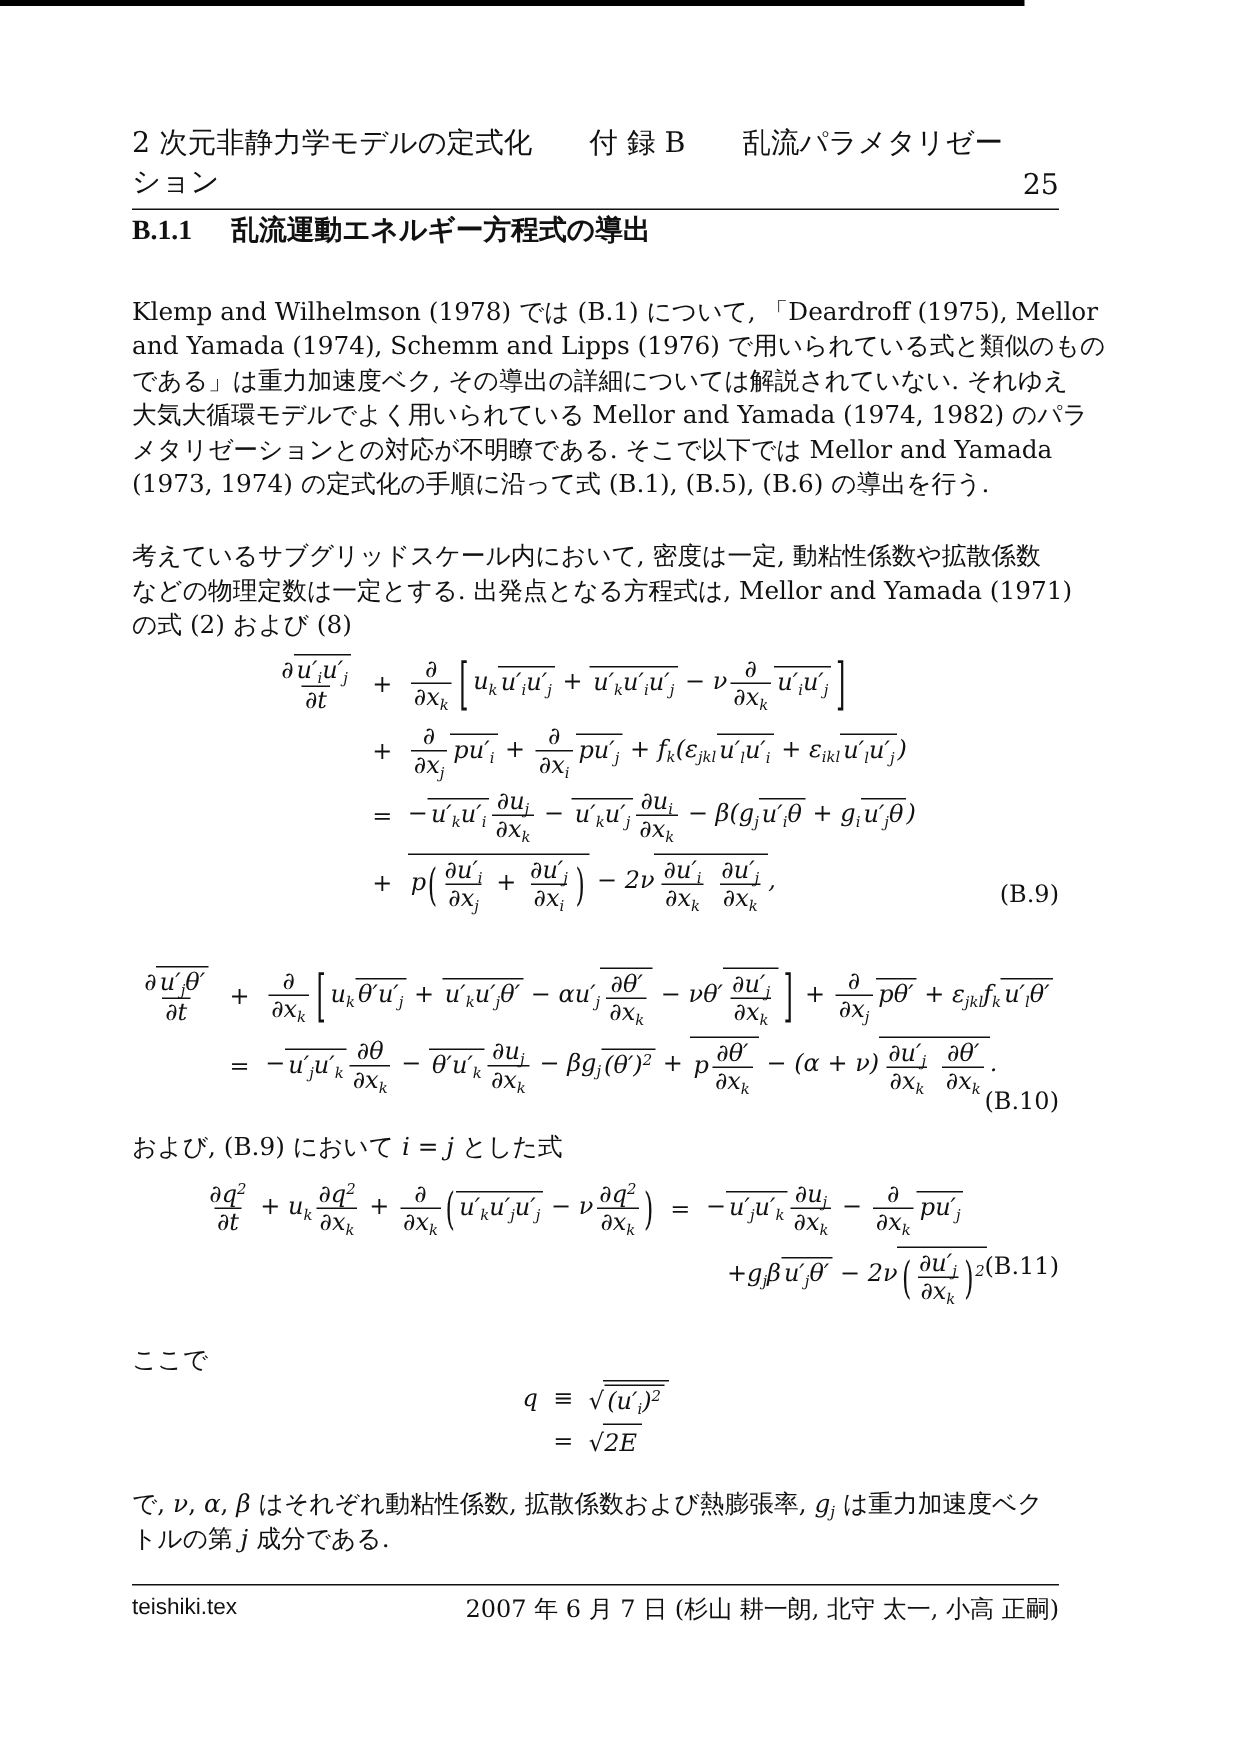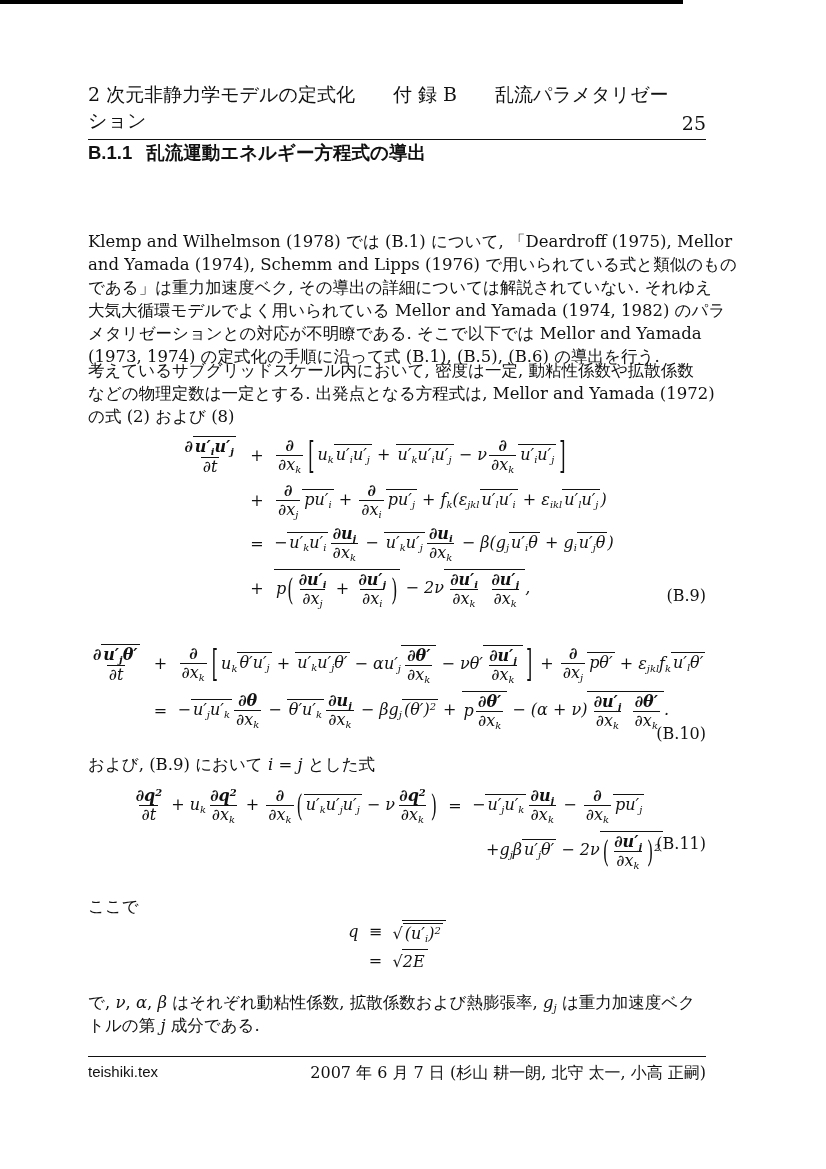--- a/index.html
+++ b/index.html
@@ -10,27 +10,27 @@
   }
   .artifact-top { position:absolute; top:0; left:0; width:683px; height:4px; background:#000; }
 
   
   .header { position:absolute; top:82px; left:88px; width:618px;
     display:flex; justify-content:space-between; align-items:flex-end;
     border-bottom:1.5px solid #111; padding-bottom:5px; font-size:19px; }
 
   
   .section { position:absolute; top:140px; left:88px; font-weight:bold; font-size:18.5px; }
-  .section .num { font-family:Liberation Sans, sans-serif; margin-right:14px; }
+  .section .num { font-family:Liberation Serif, serif; margin-right:26px; }
   .section .ttl { font-family:"DejaVu Sans","Liberation Sans",sans-serif; }
 
   
   .para { position:absolute; left:88px; width:630px; font-size:16.5px; }
   .jline { line-height:23px; height:23px; white-space:nowrap; }
-  .p1 { top:196px;margin-top:34px; }
+  .p1 { top:196px; }
   .p2 { top:359px; }
   .pbetween { top:753px; }
   .phere { top:895px; }
   .p3 { top:991px; }
 
   
   .eq { position:absolute; left:88px; width:618px; }
   .eqgrid { display:grid; grid-template-columns:max-content 34px max-content;
     justify-content:center; align-items:center; row-gap:8px;
     font-size:16px; font-style:italic; }
@@ -42,21 +42,21 @@
   .eq-b9  { top:436px; }  .tag-b9  { top:150px; }
   .eq-b10 { top:644px; }  .tag-b10 { top:80px; }
   .eq-b11 { top:788px; }  .tag-b11 { top:46px; }
   .eq-q   { top:920px; }
 
   
   sub { font-size:0.62em; vertical-align:-0.35em; line-height:0; }
   sup { font-size:0.62em; vertical-align:0.5em; line-height:0; }
   .f { display:inline-flex; flex-direction:column; align-items:center;
        vertical-align:middle; margin:0 2px; text-align:center; }
-  .fn { display:block; padding:0 2px 1px; line-height:1.0;font-weight:bold; }
+  .fn { display:block; padding:0 2px 1px; line-height:1.0; }
   .fd { display:block; border-top:1px solid #111; padding:1px 2px 0; line-height:1.0; }
   .ol  { display:inline-block; border-top:1px solid #111; padding:1px 2px 0; line-height:1.15; }
   .olf { display:inline-block; border-top:1px solid #111; vertical-align:middle; padding:2px 2px 0; }
   .bg { display:inline-block; transform:scaleY(2.35); font-style:normal; margin:0 3px; vertical-align:middle; }
   .bp { display:inline-block; transform:scaleY(1.85); font-style:normal; margin:0 1px; vertical-align:middle; }
   .rad { font-style:normal; display:inline-block; margin-right:-1px; }
   .vin { display:inline-block; border-top:1px solid #111; padding:2px 3px 0 1px; }
 
   
   .footer { position:absolute; top:1056px; left:88px; width:618px;
@@ -82,21 +82,21 @@
   <div class="jline">Klemp and Wilhelmson (1978) では (B.1) について, 「Deardroff (1975), Mellor</div>
   <div class="jline">and Yamada (1974), Schemm and Lipps (1976) で用いられている式と類似のもの</div>
   <div class="jline">である」は重力加速度ベク, その導出の詳細については解説されていない. それゆえ</div>
   <div class="jline">大気大循環モデルでよく用いられている Mellor and Yamada (1974, 1982) のパラ</div>
   <div class="jline">メタリゼーションとの対応が不明瞭である. そこで以下では Mellor and Yamada</div>
   <div class="jline">(1973, 1974) の定式化の手順に沿って式 (B.1), (B.5), (B.6) の導出を行う.</div>
 </div>
 
 <div class="para p2">
   <div class="jline">考えているサブグリッドスケール内において, 密度は一定, 動粘性係数や拡散係数</div>
-  <div class="jline">などの物理定数は一定とする. 出発点となる方程式は, Mellor and Yamada (1972)</div>
+  <div class="jline">などの物理定数は一定とする. 出発点となる方程式は, Mellor and Yamada (1971)</div>
   <div class="jline">の式 (2) および (8)</div>
 </div>
 
 <div class="eq eq-b9">
   <div class="eqgrid">
     <span class="lhs"><span class="f">
           <span class="fn">∂<span class="ol">u′<sub>i</sub>u′<sub>j</sub></span></span>
           <span class="fd">∂t</span>
         </span></span>
     <span class="op">+</span>

